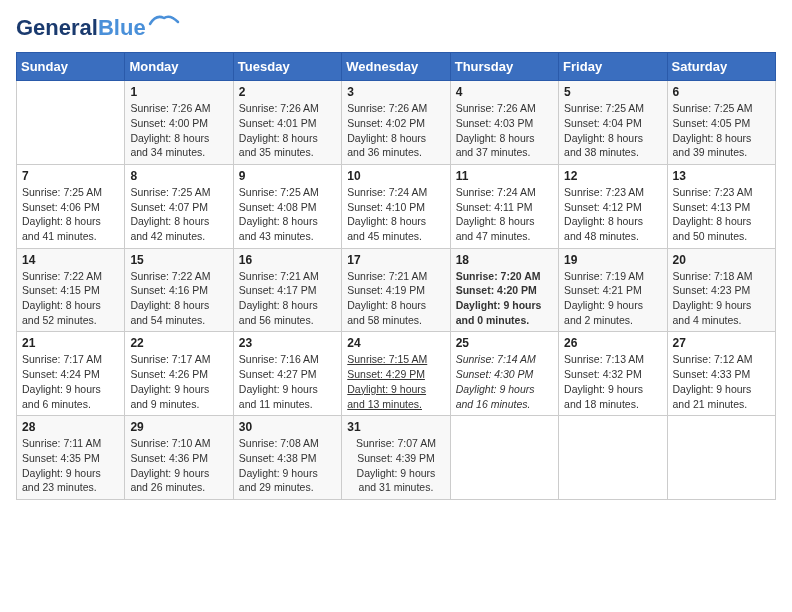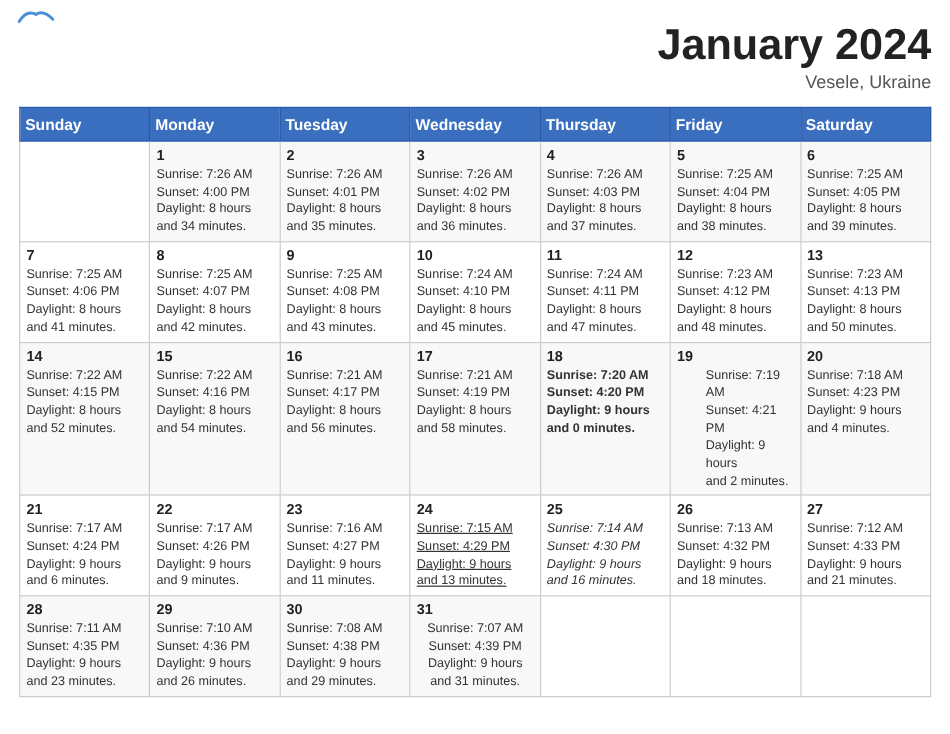--- a/index.html
+++ b/index.html
@@ -74,29 +74,28 @@
     .empty-cell {
       background: #fff !important;
     }
   </style>
 </head>
 <body>
 
 <div class="header-area">
   <div class="logo">
     <div style="display:flex; align-items:center; gap:4px;">
+      <div style="font-size:22px; font-weight:bold; color:#1a3a6e; line-height:1.1;">
+        <span style="color:#1a3a6e;">General</span><span style="color:#4a90d9;">Blue</span>
+      </div>
       <svg width="32" height="22" viewBox="0 0 32 22" style="margin-left:-2px; margin-top:-10px;">
         <path d="M2 12 Q8 2 16 6 Q22 2 30 10" stroke="#4a90d9" stroke-width="2.5" fill="none" stroke-linecap="round"></path>
         <path d="M16 6 Q20 4 26 6" stroke="#4a90d9" stroke-width="1.5" fill="none"></path>
       </svg>
     </div>
-  </div>
-  <div class="title-area">
-    <div class="month-title">January 2024</div>
-    <div class="location">Vesele, Ukraine</div>
   </div>
 </div>
 
 <table>
   <thead>
     <tr>
     <th>Sunday</th>
         <th>Monday</th>
         <th>Tuesday</th>
         <th>Wednesday</th>
@@ -233,21 +232,21 @@
         </td>
         <td>
           <span class="day-number">18</span>
           <div class="day-info" style="white-space: pre-line; font-weight: bold;">Sunrise: 7:20 AM
 Sunset: 4:20 PM
 Daylight: 9 hours
 and 0 minutes.</div>
         </td>
         <td>
           <span class="day-number">19</span>
-          <div class="day-info" style="white-space: pre-line; margin-left: 24px;">Sunrise: 7:19 AM
+          <div class="day-info" style="white-space: pre-line;">Sunrise: 7:19 AM
 Sunset: 4:21 PM
 Daylight: 9 hours
 and 2 minutes.</div>
         </td>
         <td>
           <span class="day-number">20</span>
           <div class="day-info" style="white-space: pre-line;">Sunrise: 7:18 AM
 Sunset: 4:23 PM
 Daylight: 9 hours
 and 4 minutes.</div>

